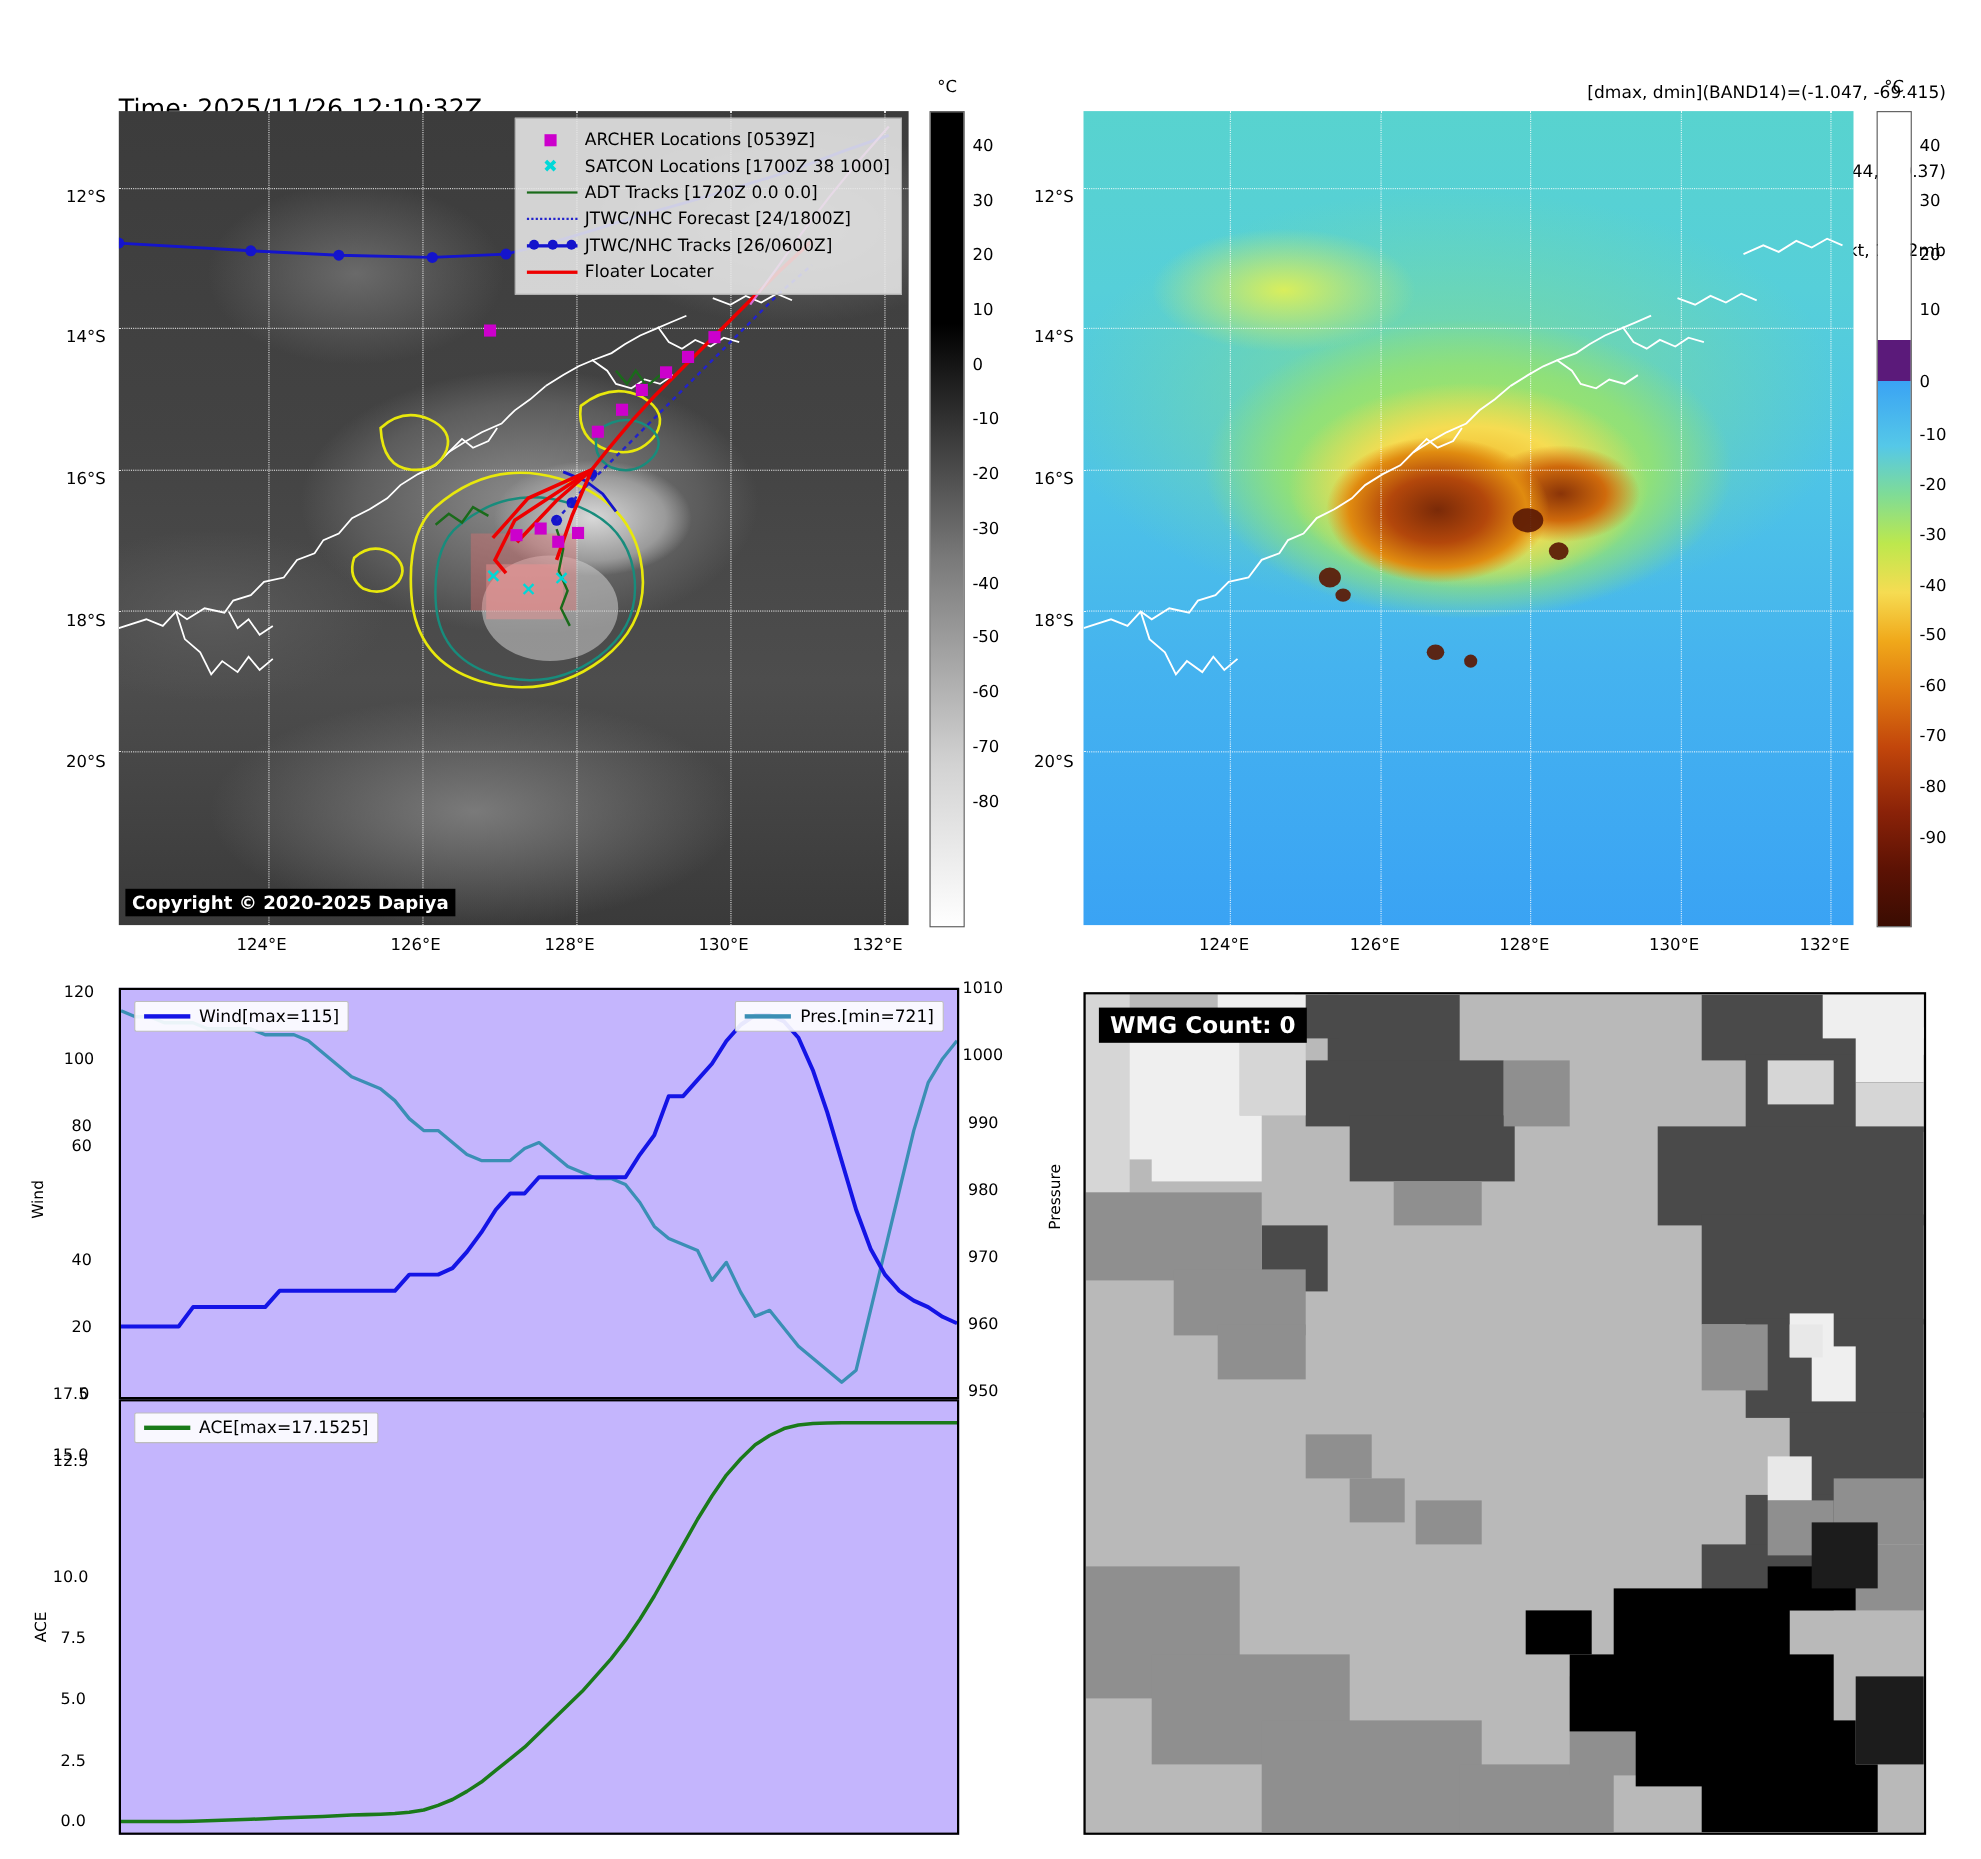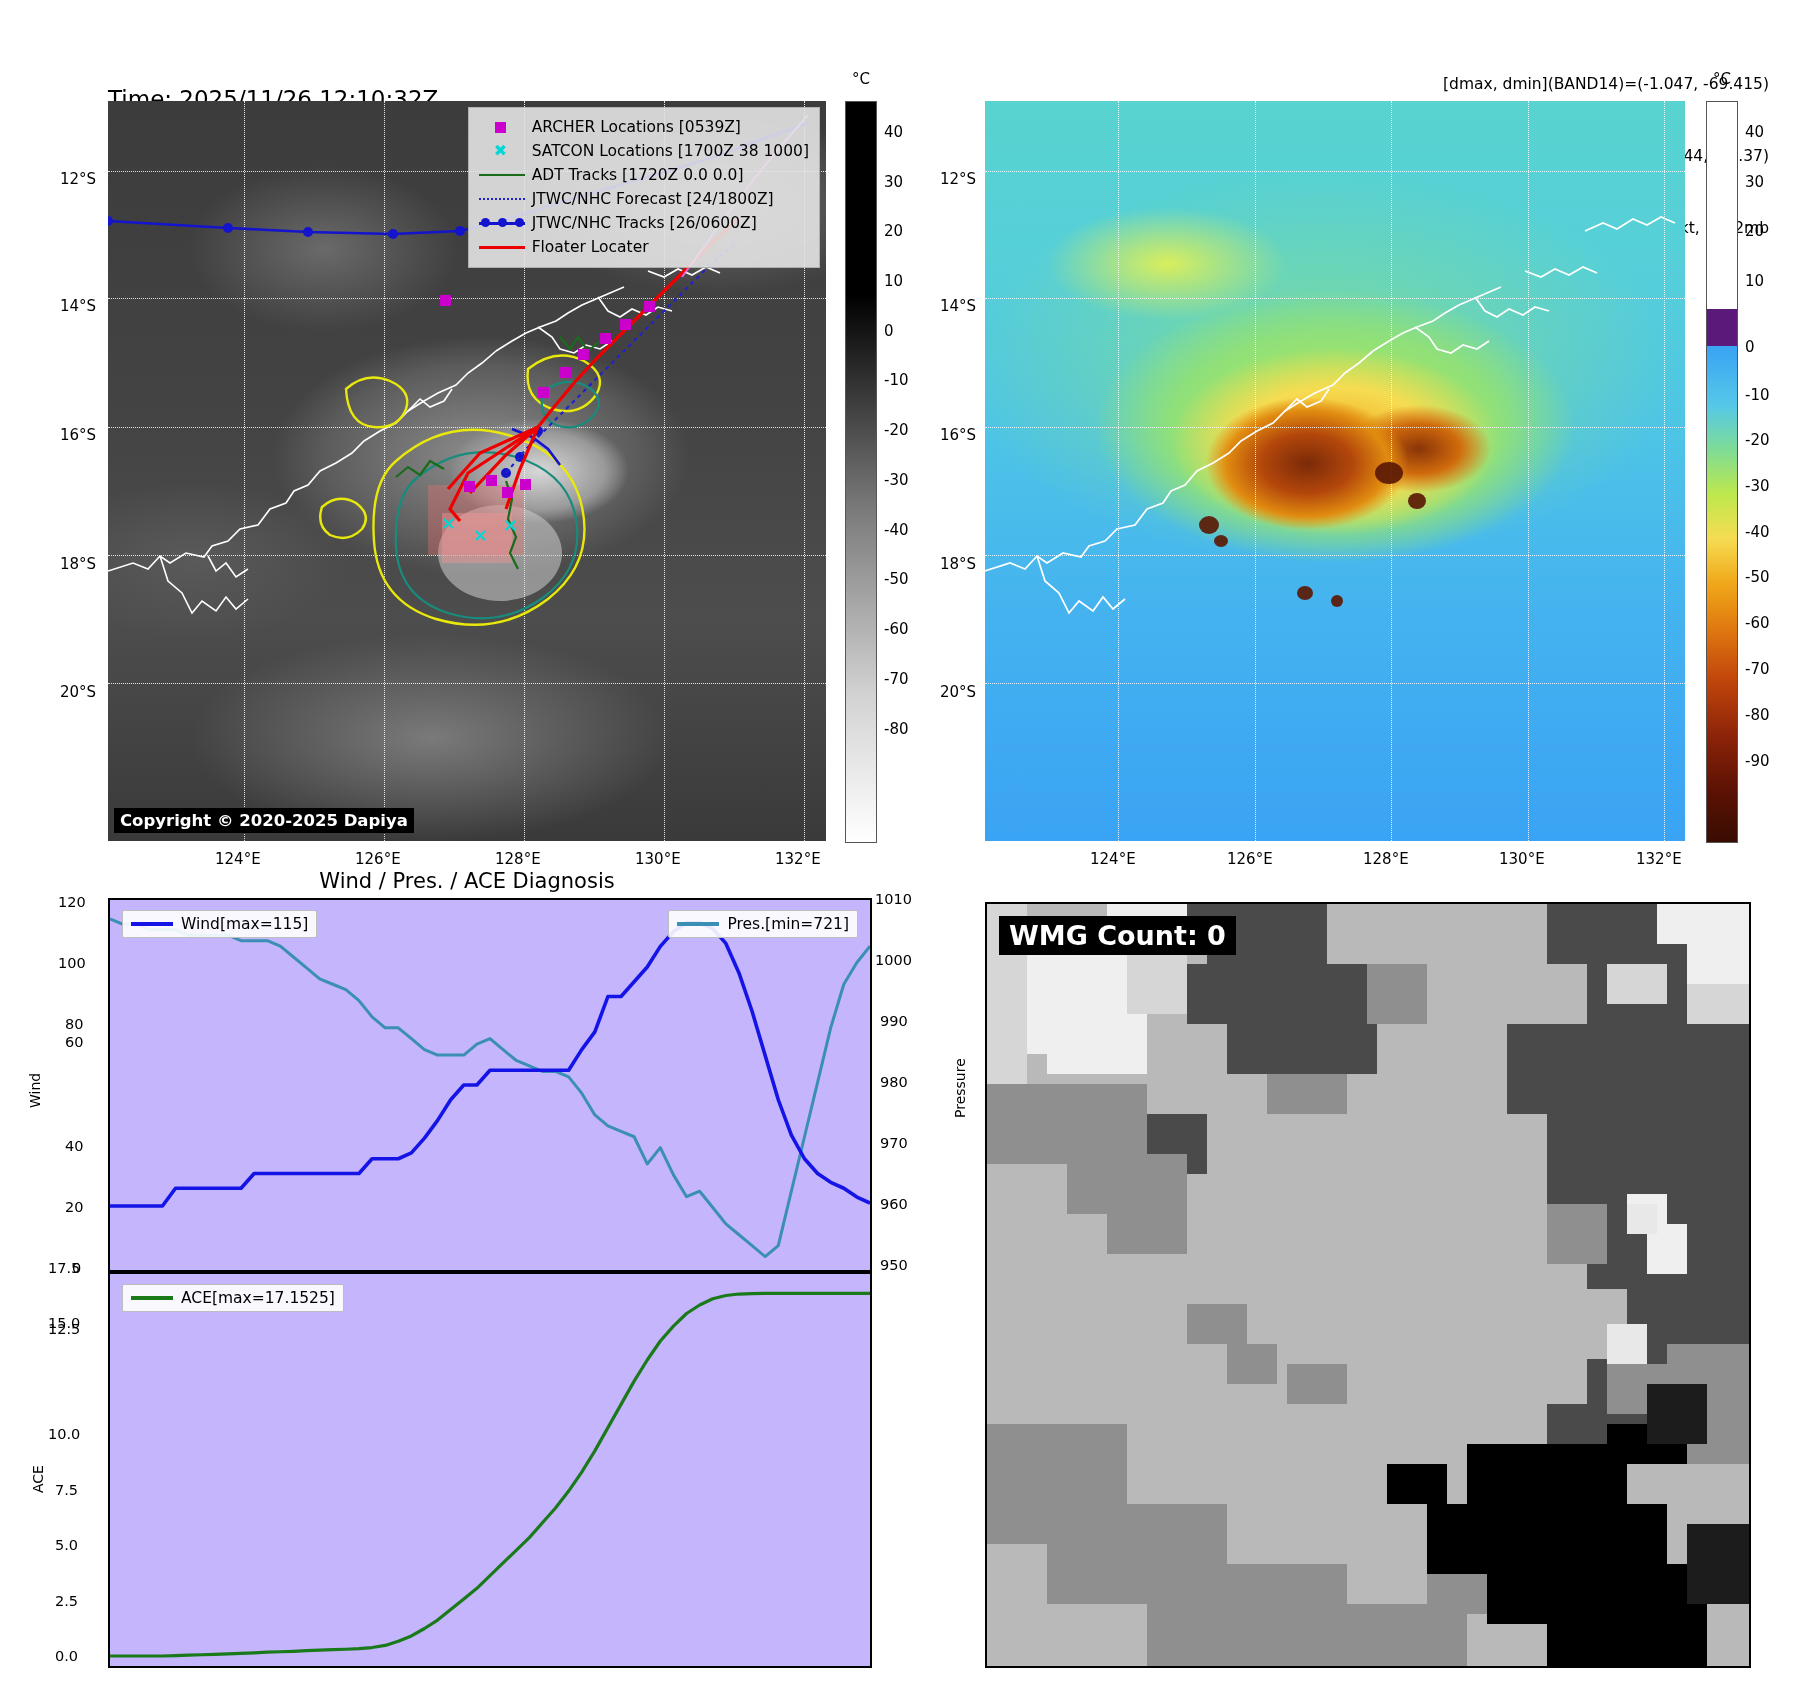--- a/index.html
+++ b/index.html
@@ -209,21 +209,21 @@
     width: 762px; height: 762px;
     border: 2px solid #000;
     overflow: hidden;
     background: #b8b8b8;
   }
   #wmg-badge {
     position: absolute;
     left: 12px; top: 12px;
     background: #000;
     color: #fff;
-    font-size: 27px;
+    font-size: 21px;
     font-weight: bold;
     padding: 4px 10px;
     z-index: 5;
   }
 </style>
 </head>
 <body>
 
 <div class="page">
 
@@ -476,21 +476,20 @@
   <div class="cb-tick" style="left:1745px; top:386px;">-10</div>
   <div class="cb-tick" style="left:1745px; top:431px;">-20</div>
   <div class="cb-tick" style="left:1745px; top:477px;">-30</div>
   <div class="cb-tick" style="left:1745px; top:523px;">-40</div>
   <div class="cb-tick" style="left:1745px; top:568px;">-50</div>
   <div class="cb-tick" style="left:1745px; top:614px;">-60</div>
   <div class="cb-tick" style="left:1745px; top:660px;">-70</div>
   <div class="cb-tick" style="left:1745px; top:706px;">-80</div>
   <div class="cb-tick" style="left:1745px; top:752px;">-90</div>
 
-  <div id="bl-title">Wind / Pres. / ACE Diagnosis</div>
 
   <div class="plotbox" id="wind-plot" style="left:108px; top:898px; width:760px; height:370px;">
     <svg id="wind-svg" viewBox="0 0 760 370" preserveAspectRatio="none" style="position:absolute;left:0;top:0;width:100%;height:100%;">
         <path d="M0.00 18.89 L13.10 24.34 L26.21 24.34 L39.31 29.78 L52.41 29.78 L65.52 29.78 L78.62 35.23 L91.72 35.23 L104.83 35.23 L117.93 35.23 L131.03 40.68 L144.14 40.68 L157.24 40.68 L170.34 46.12 L183.45 57.02 L196.55 67.91 L209.66 78.80 L222.76 84.25 L235.86 89.69 L248.97 100.58 L262.07 116.92 L275.17 127.82 L288.28 127.82 L301.38 138.71 L314.48 149.60 L327.59 155.05 L340.69 155.05 L353.79 155.05 L366.90 144.15 L380.00 138.71 L393.10 149.60 L406.21 160.49 L419.31 165.94 L432.41 171.38 L445.52 171.38 L458.62 176.83 L471.72 193.17 L484.83 214.95 L497.93 225.85 L511.03 231.29 L524.14 236.74 L537.24 263.97 L550.34 247.63 L563.45 274.86 L576.55 296.65 L589.66 291.20 L602.76 307.54 L615.86 323.88 L628.97 334.77 L642.07 345.66 L655.17 356.55 L668.28 345.66 L681.38 291.20 L694.48 236.74 L707.59 182.28 L720.69 127.82 L733.79 84.25 L746.90 62.46 L760.00 46.12" fill="none" stroke="#3b8fb5" stroke-width="3" stroke-linejoin="round"></path>
         <path d="M0.00 305.95 L13.10 305.95 L26.21 305.95 L39.31 305.95 L52.41 305.95 L65.52 288.25 L78.62 288.25 L91.72 288.25 L104.83 288.25 L117.93 288.25 L131.03 288.25 L144.14 273.50 L157.24 273.50 L170.34 273.50 L183.45 273.50 L196.55 273.50 L209.66 273.50 L222.76 273.50 L235.86 273.50 L248.97 273.50 L262.07 258.75 L275.17 258.75 L288.28 258.75 L301.38 252.85 L314.48 238.10 L327.59 220.40 L340.69 199.75 L353.79 185.00 L366.90 185.00 L380.00 170.25 L393.10 170.25 L406.21 170.25 L419.31 170.25 L432.41 170.25 L445.52 170.25 L458.62 170.25 L471.72 149.60 L484.83 131.90 L497.93 96.50 L511.03 96.50 L524.14 81.75 L537.24 67.00 L550.34 46.35 L563.45 31.60 L576.55 22.75 L589.66 22.75 L602.76 28.65 L615.86 43.40 L628.97 72.90 L642.07 111.25 L655.17 155.50 L668.28 199.75 L681.38 235.15 L694.48 258.75 L707.59 273.50 L720.69 282.35 L733.79 288.25 L746.90 297.10 L760.00 303.00" fill="none" stroke="#1414e6" stroke-width="3.6" stroke-linejoin="round"></path>
       </svg>
     <div class="plot-legend" style="left:12px; top:10px;">
       <span class="swatch" style="background:#1414e6;"></span>
       <span>Wind[max=115]</span>
     </div>

